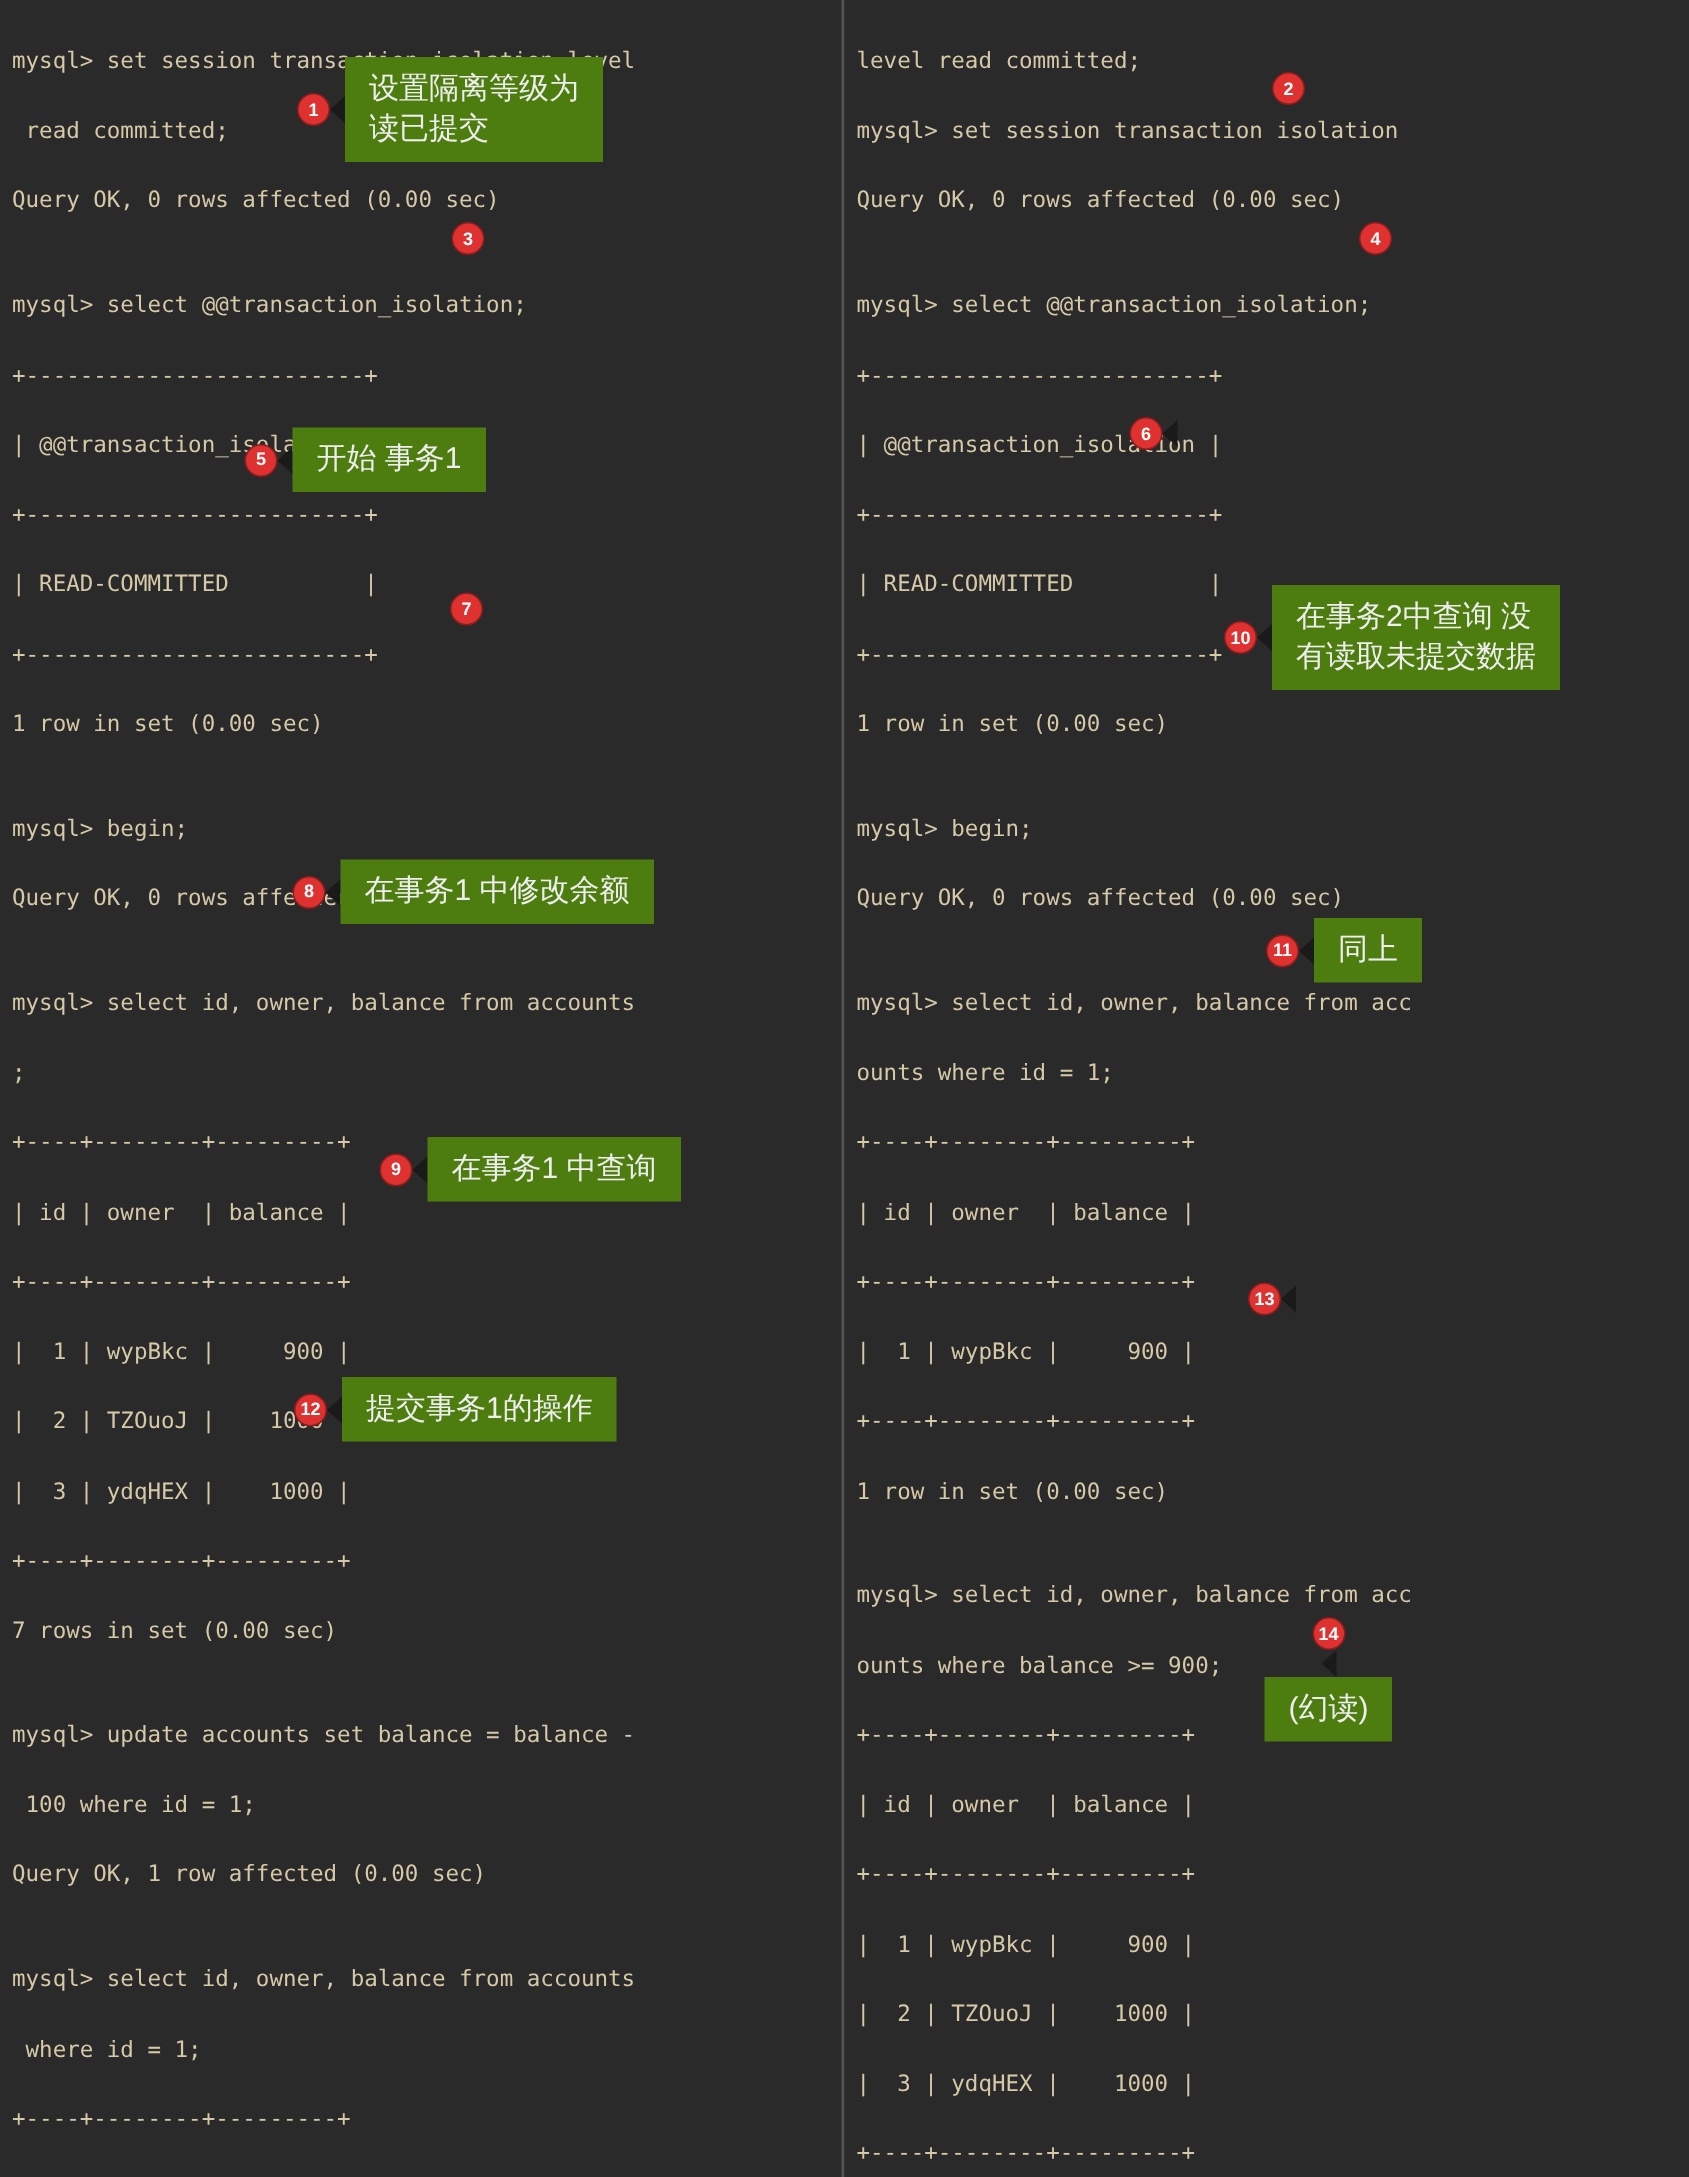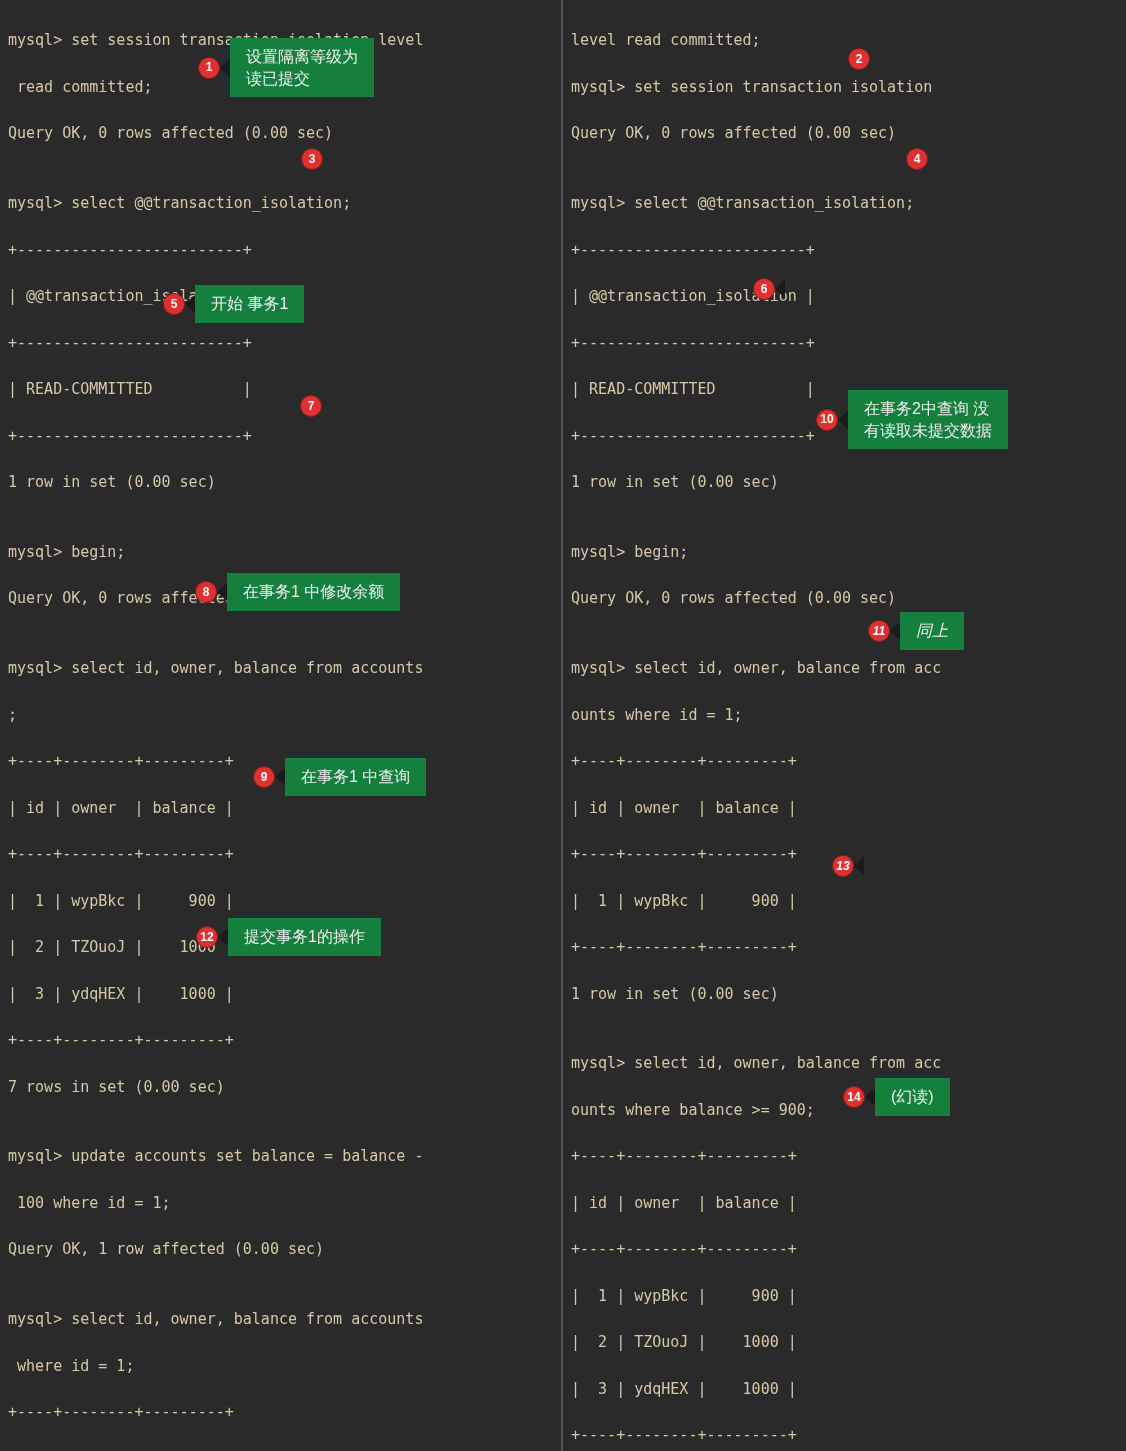--- a/index.html
+++ b/index.html
@@ -50,25 +50,25 @@
     font-size: 12px;
     font-family: Arial, sans-serif;
     font-weight: bold;
     display: flex;
     align-items: center;
     justify-content: center;
     flex-shrink: 0;
     border: 1.5px solid #8a1d1d;
   }
   .bubble {
-    background: #15803d;
+    background: #4d7c0f;
     color: #eee;
     padding: 8px 16px;
     font-family: "PingFang SC", "Microsoft YaHei", sans-serif;
-    font-size: 16px;
+    font-size: 20px;
     white-space: pre-line;
     border-radius: 0;
     border: 0;
     margin-left: 14px;
     line-height: 1.35;
   }
   .arrow-left {
     width: 0; height: 0;
     border-top: 9px solid transparent;
     border-bottom: 9px solid transparent;
@@ -240,34 +240,34 @@
   <span class="bubble" style="margin-left:0">在事务1 中查询</span>
 </div>
 
 <div class="annot" style="left:816px; top:390px;">
   <span class="badge">10</span>
   <span class="arrow-left"></span>
   <span class="bubble" style="margin-left:0">在事务2中查询 没
 有读取未提交数据</span>
 </div>
 
-<div class="annot" style="left:868px; top:612px;font-style:italic;">
+<div class="annot" style="left:844px; top:612px;">
   <span class="badge">11</span>
   <span class="arrow-left"></span>
   <span class="bubble" style="margin-left:0">同上</span>
 </div>
 
 <div class="annot" style="left:196px; top:918px;">
   <span class="badge">12</span>
   <span class="arrow-left"></span>
   <span class="bubble" style="margin-left:0">提交事务1的操作</span>
 </div>
 
-<div class="annot" style="left:832px; top:855px;font-style:italic;">
+<div class="annot" style="left:832px; top:855px;">
   <span class="badge">13</span>
   <span class="arrow-left"></span>
 </div>
 
-<div class="annot" style="left:843px; top:1078px;">
+<div class="annot" style="left:843px; top:1078px;flex-direction:column;">
   <span class="badge">14</span>
   <span class="arrow-left"></span>
   <span class="bubble" style="margin-left:0">(幻读)</span>
 </div>
 
 </body></html>

